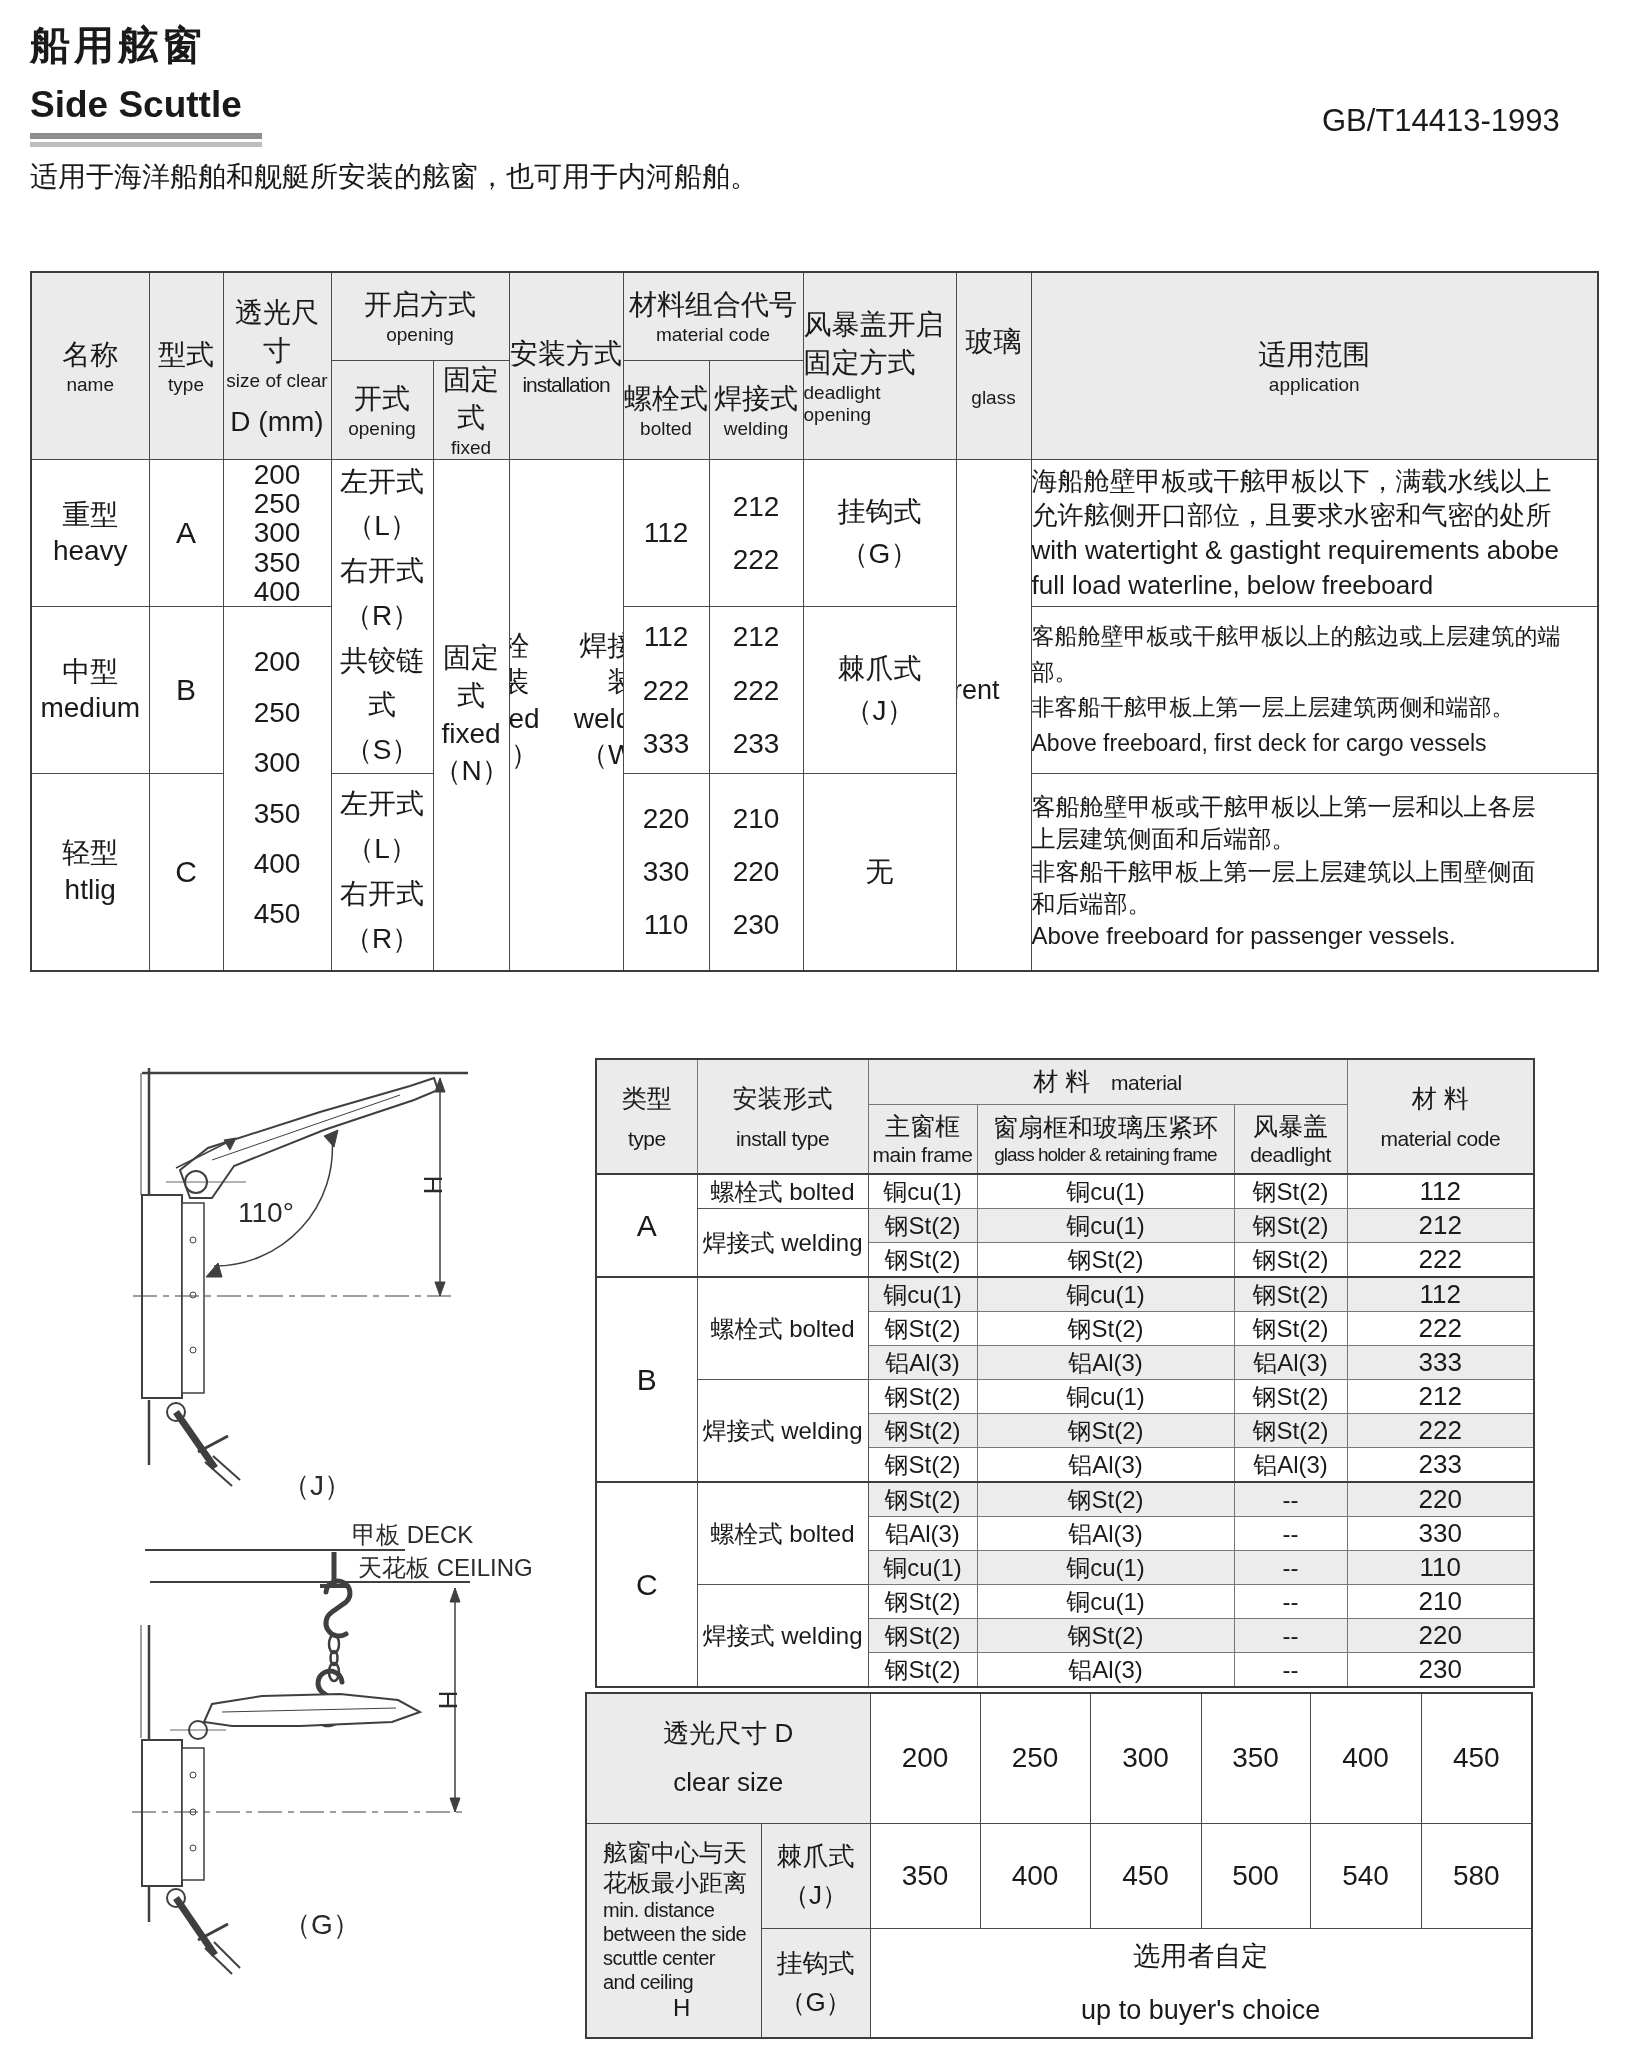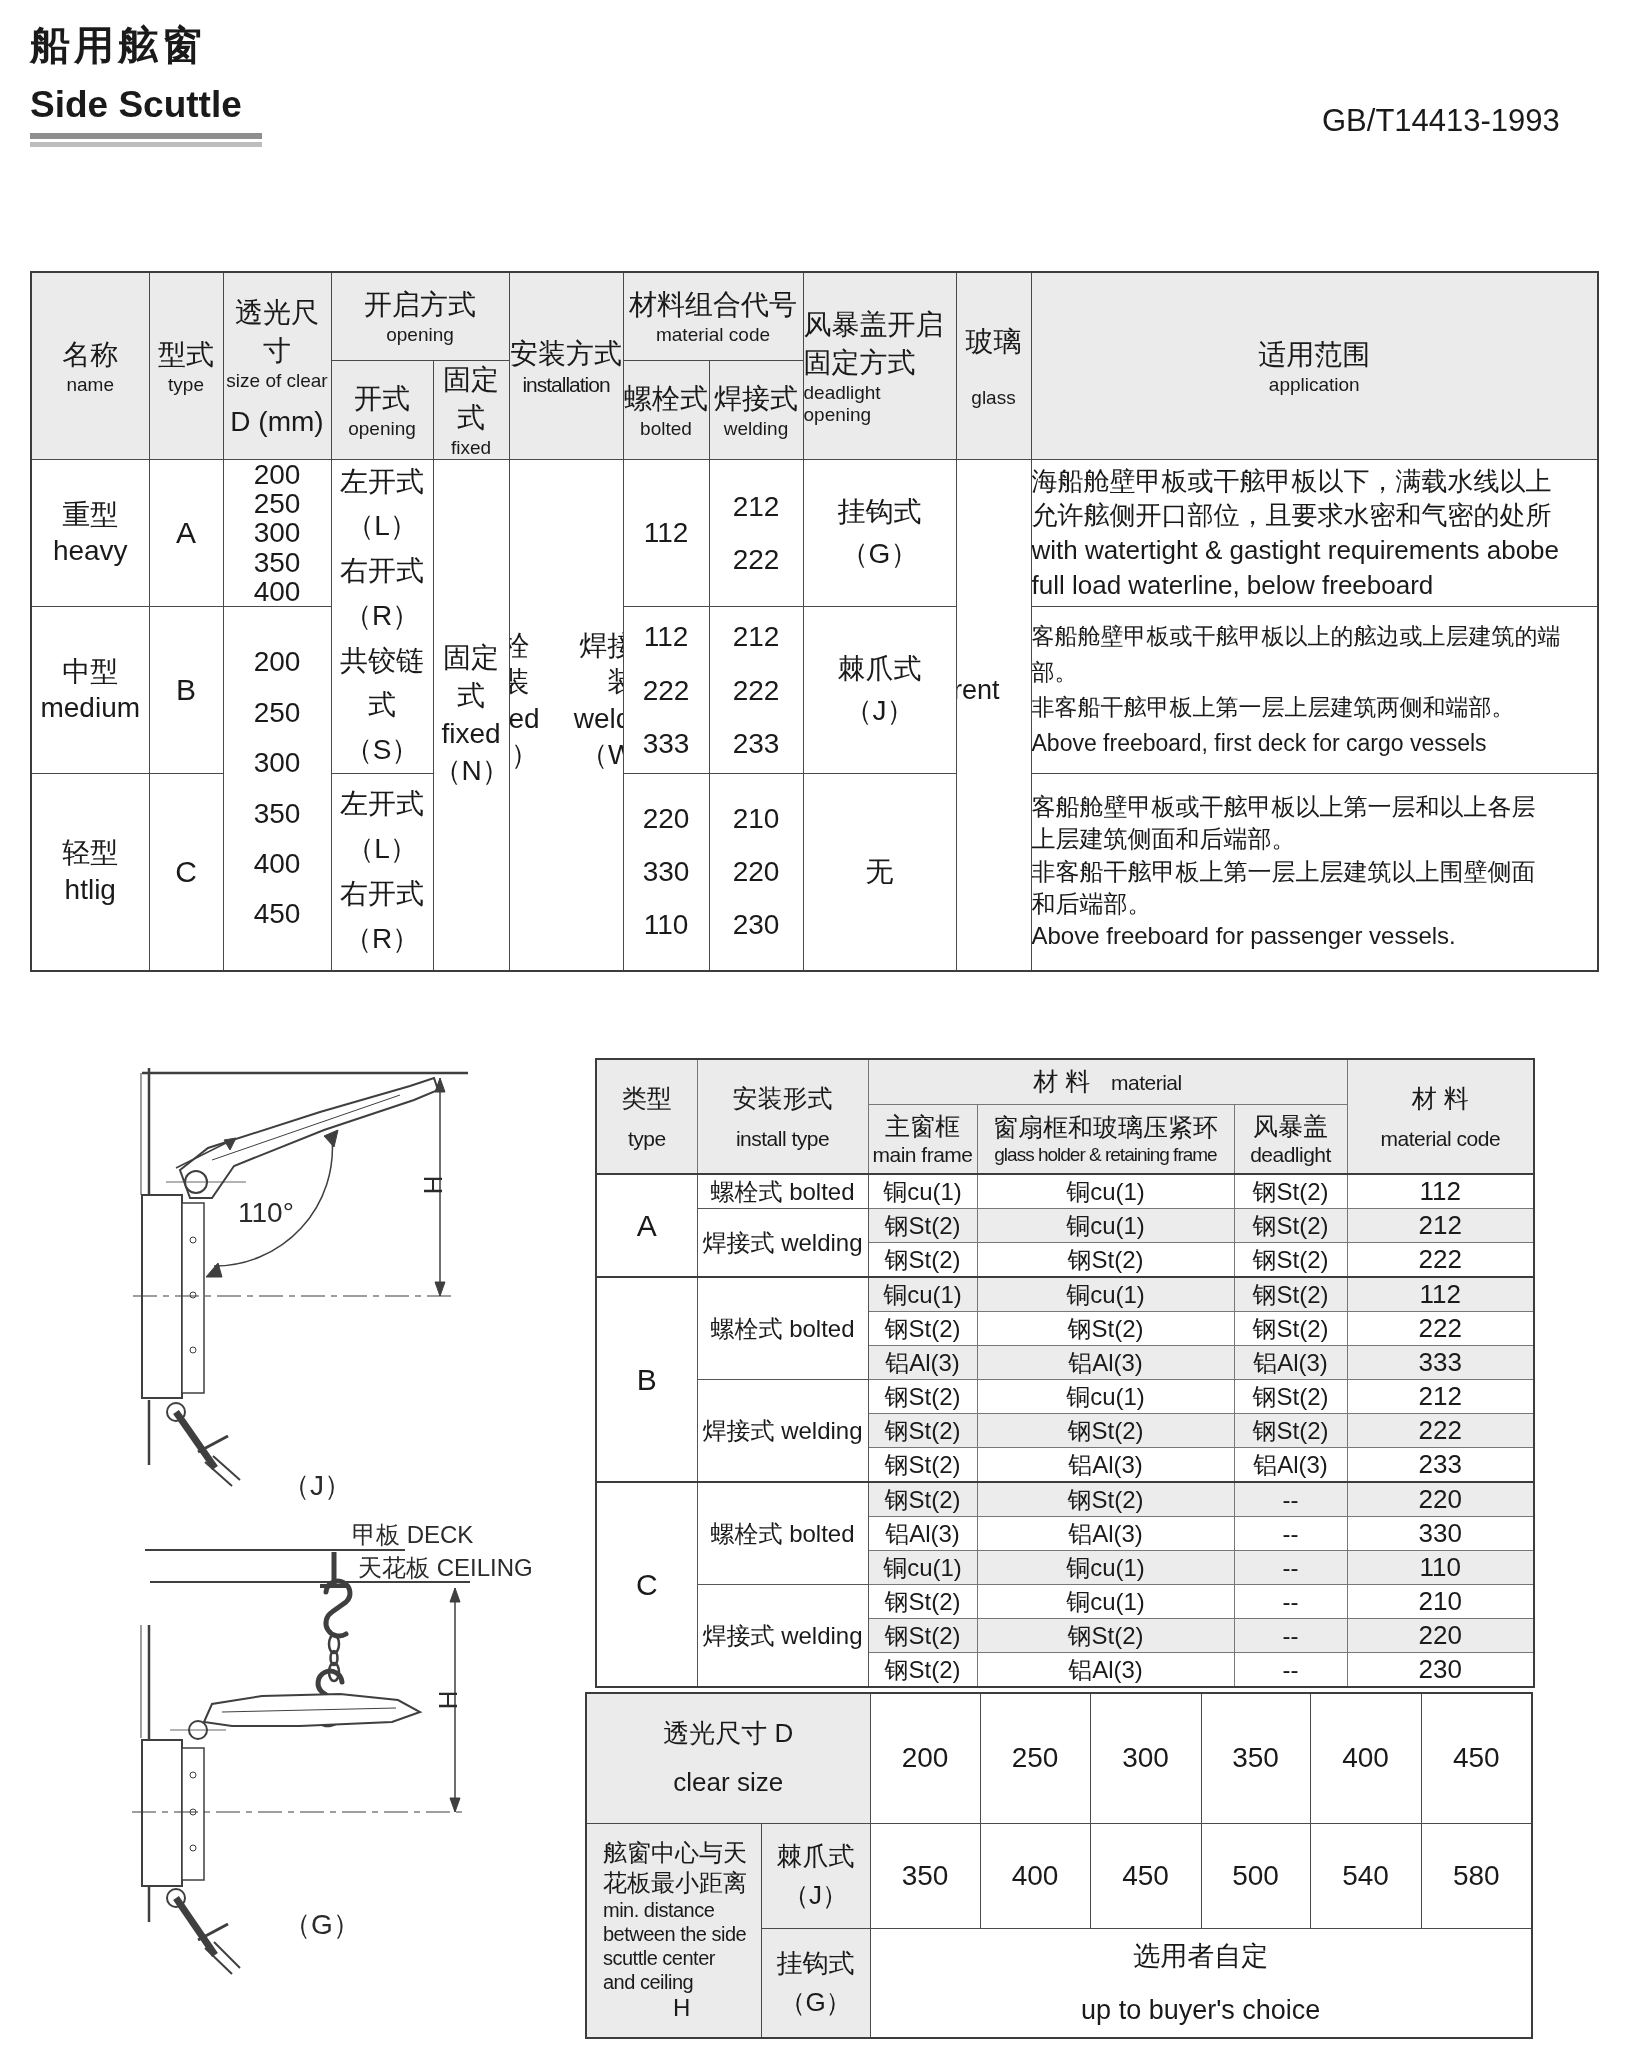--- a/index.html
+++ b/index.html
@@ -82,20 +82,21 @@
 </head>
 <body>
 
 <div class="page">
 
   <div class="title-zh">船用舷窗</div>
   <div class="title-en">Side Scuttle</div>
   <div class="rule1"></div>
   <div class="rule2"></div>
   <div class="standard">GB/T14413-1993</div>
+  <p class="intro-zh">适用于海洋船舶和舰艇所安装的舷窗，也可用于内河船舶。</p>
 
   <table class="t1">
     <colgroup>
       <col style="width:118px">
         <col style="width:74px">
         <col style="width:108px">
         <col style="width:102px">
       <col style="width:76px">
         <col style="width:114px">
         <col style="width:86px">

